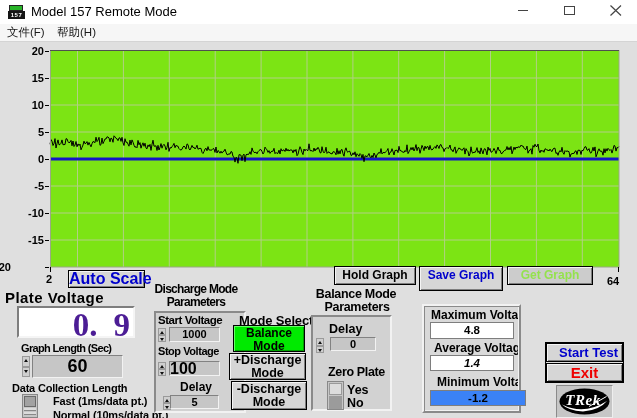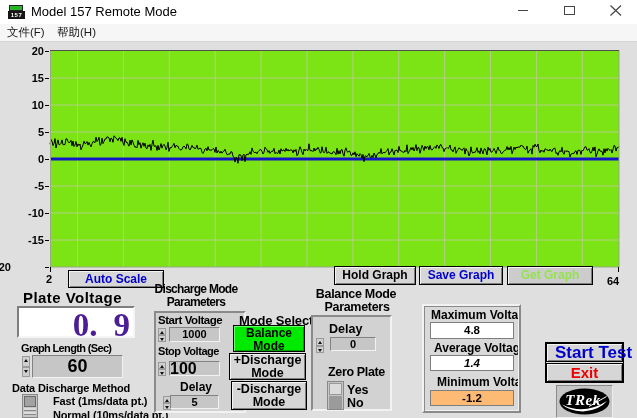--- a/index.html
+++ b/index.html
@@ -74,35 +74,35 @@
 <div class="abs" style="left:45px;top:213px;width:4px;height:1px;background:#000;"></div>
 <div class="lbl abs" style="right:593px;top:234px;font-size:11px;">-15</div>
 <div class="abs" style="left:45px;top:240px;width:4px;height:1px;background:#000;"></div>
 <div class="lbl abs" style="right:626px;top:261px;font-size:11px;">-20</div>
 <div class="abs" style="left:45px;top:267px;width:4px;height:1px;background:#000;"></div>
 <div class="lbl abs" style="left:46px;top:273px;font-size:11px;">2</div>
 <div class="lbl abs" style="left:607px;top:275px;font-size:11px;">64</div>
 <div class="abs" style="left:50px;top:267px;width:1px;height:5px;background:#000;"></div>
 <div class="abs" style="left:618px;top:267px;width:1px;height:5px;background:#000;"></div>
 
-<div class="bev abs lbl" style="left:68px;top:270px;width:96px;height:18px;font-size:12px;color:#0000cc;text-align:center;line-height:16px;">Auto Scale</div>
+<div class="bev abs lbl" style="left:68px;top:270px;width:77px;height:18px;font-size:16px;color:#0000cc;text-align:center;line-height:16px;">Auto Scale</div>
 <div class="bev abs lbl" style="left:334px;top:266px;width:82px;height:19px;font-size:12px;color:#000;text-align:center;line-height:16px;">Hold Graph</div>
-<div class="bev abs lbl" style="left:419px;top:266px;width:84px;height:19px;font-size:12px;color:#0000cc;text-align:center;line-height:16px;">Save Graph</div>
+<div class="bev abs lbl" style="left:419px;top:266px;width:84px;height:25px;font-size:12px;color:#0000cc;text-align:center;line-height:16px;">Save Graph</div>
 <div class="bev abs lbl" style="left:507px;top:266px;width:86px;height:19px;font-size:12px;color:#94e24d;text-align:center;line-height:16px;background:#cccccc;">Get Graph</div>
 
-<div class="lbl abs" style="left:23px;top:289px;font-size:15px;letter-spacing:0.45px;">Plate Voltage</div>
+<div class="lbl abs" style="left:5px;top:289px;font-size:15px;letter-spacing:0.45px;">Plate Voltage</div>
 <div class="abs" style="left:17px;top:306px;width:118px;height:32px;background:#fff;border-top:2px solid #7e7e7e;border-left:2px solid #7e7e7e;border-bottom:2px solid #f5f5f5;border-right:2px solid #f5f5f5;"></div>
 <div class="abs" style="left:17px;top:309px;width:113px;text-align:right;font-family:'Liberation Serif',serif;font-size:33px;color:#4c1d95;line-height:32px;font-weight:bold;">0.<span style="margin-left:16px;">9</span></div>
 <div class="lbl abs" style="left:21px;top:342px;font-size:11px;letter-spacing:-0.65px;">Graph Length (Sec)</div>
 <div class="abs spinbtns" style="left:22px;top:356px;height:21px;">
  <div class="u"></div>
     <div class="d"></div>
 </div>
 <div class="sunk abs lbl" style="left:32px;top:355px;width:91px;height:23px;font-size:18px;text-align:center;line-height:21px;">60</div>
-<div class="lbl abs" style="left:12px;top:382px;font-size:11px;letter-spacing:-0.2px;">Data Discharge Method</div>
+<div class="lbl abs" style="left:12px;top:382px;font-size:11px;letter-spacing:-0.2px;">Data Collection Length</div>
 <div class="abs" style="left:22px;top:394px;width:16px;height:24px;background:#c6c6c6;border:1px solid #888;">
  <div style="width:12px;height:11px;margin:1px;background:#a2a2a2;border:1px solid #6a6a6a;"></div>
  <div style="width:12px;height:3px;margin:0 1px 1px;background:#dcdcdc;border-bottom:1px solid #888;"></div>
  <div style="width:12px;height:3px;margin:0 1px;background:#dcdcdc;border-bottom:1px solid #888;"></div>
 </div>
 <div class="lbl abs" style="left:53px;top:395px;font-size:11px;letter-spacing:-0.15px;">Fast (1ms/data pt.)</div>
 <div class="lbl abs" style="left:53px;top:409px;font-size:11px;letter-spacing:-0.15px;">Normal (10ms/data pt.)</div>
 
 <div class="lbl abs" style="left:146px;top:282px;width:100px;text-align:center;font-size:12px;letter-spacing:-0.7px;">Discharge Mode</div>
 <div class="lbl abs" style="left:146px;top:295px;width:100px;text-align:center;font-size:12px;letter-spacing:-0.7px;">Parameters</div>
@@ -147,24 +147,24 @@
 </div>
 <div class="lbl abs" style="left:347px;top:383px;font-size:12.5px;">Yes</div>
 <div class="lbl abs" style="left:347px;top:396px;font-size:12.5px;">No</div>
 
 <div class="abs" style="left:422px;top:304px;width:99px;height:109px;background:#d9d9d9;border:2px solid;border-color:#f2f2f2 #8a8a8a #8a8a8a #f2f2f2;box-shadow:inset 1px 1px 0 #8a8a8a, inset -1px -1px 0 #f2f2f2;"></div>
 <div class="lbl abs" style="left:431px;top:308px;font-size:12px;width:87px;overflow:hidden;">Maximum Voltage</div>
 <div class="abs lbl" style="left:430px;top:322px;width:84px;height:17px;background:#fff;border:1px solid #7e7e7e;font-size:11.5px;text-align:center;line-height:15px;">4.8</div>
 <div class="lbl abs" style="left:434px;top:341px;font-size:12px;width:84px;overflow:hidden;">Average Voltage</div>
 <div class="abs lbl" style="left:430px;top:355px;width:84px;height:16px;background:#fff;border:1px solid #7e7e7e;font-size:11.5px;text-align:center;line-height:14px;font-style:italic;">1.4</div>
 <div class="lbl abs" style="left:437px;top:375px;font-size:12px;width:81px;overflow:hidden;">Minimum Voltage</div>
-<div class="abs lbl" style="left:430px;top:390px;width:84px;height:16px;background:#fdba74;border:1px solid #7e7e7e;font-size:11.5px;text-align:center;line-height:14px;">-1.2</div>
+<div class="abs lbl" style="left:430px;top:390px;width:96px;height:16px;background:#3b82f6;border:1px solid #7e7e7e;font-size:11.5px;text-align:center;line-height:14px;">-1.2</div>
 
 <div class="abs" style="left:545px;top:342px;width:79px;height:41px;border:1px solid #000;"></div>
-<div class="bev abs lbl" style="left:546px;top:343px;width:77px;height:19px;font-size:17px;color:#0000cc;text-align:center;line-height:18px;padding-left:8px;">Start Test</div>
+<div class="bev abs lbl" style="left:546px;top:343px;width:77px;height:19px;font-size:13px;color:#0000cc;text-align:center;line-height:18px;padding-left:8px;">Start Test</div>
 <div class="bev abs lbl" style="left:546px;top:363px;width:77px;height:19px;font-size:15px;color:#ee0000;text-align:center;line-height:18px;">Exit</div>
 
 <div class="abs" style="left:556px;top:385px;width:57px;height:33px;background:#c6c6c6;border-top:1px solid #8a8a8a;border-left:1px solid #8a8a8a;border-right:1px solid #eee;border-bottom:1px solid #eee;"></div>
 <svg class="abs" style="left:556px;top:385px;" width="57" height="33" viewBox="0 0 57 33">
  <ellipse cx="28.5" cy="16.5" rx="25" ry="13" fill="#000"></ellipse>
  <text x="27" y="20" font-family="Liberation Serif,serif" font-size="15" font-style="italic" font-weight="bold" fill="#fff" text-anchor="middle" letter-spacing="0.5">TRek</text>
  <path d="M6,19.5 Q28,30.5 51,16 Q43,25.5 27,26.5 Q12,25.5 6,19.5 Z" fill="#fff"></path>
  <path d="M33,21.5 L50.5,11.5" stroke="#fff" stroke-width="1" fill="none"></path>
 </svg>
 

